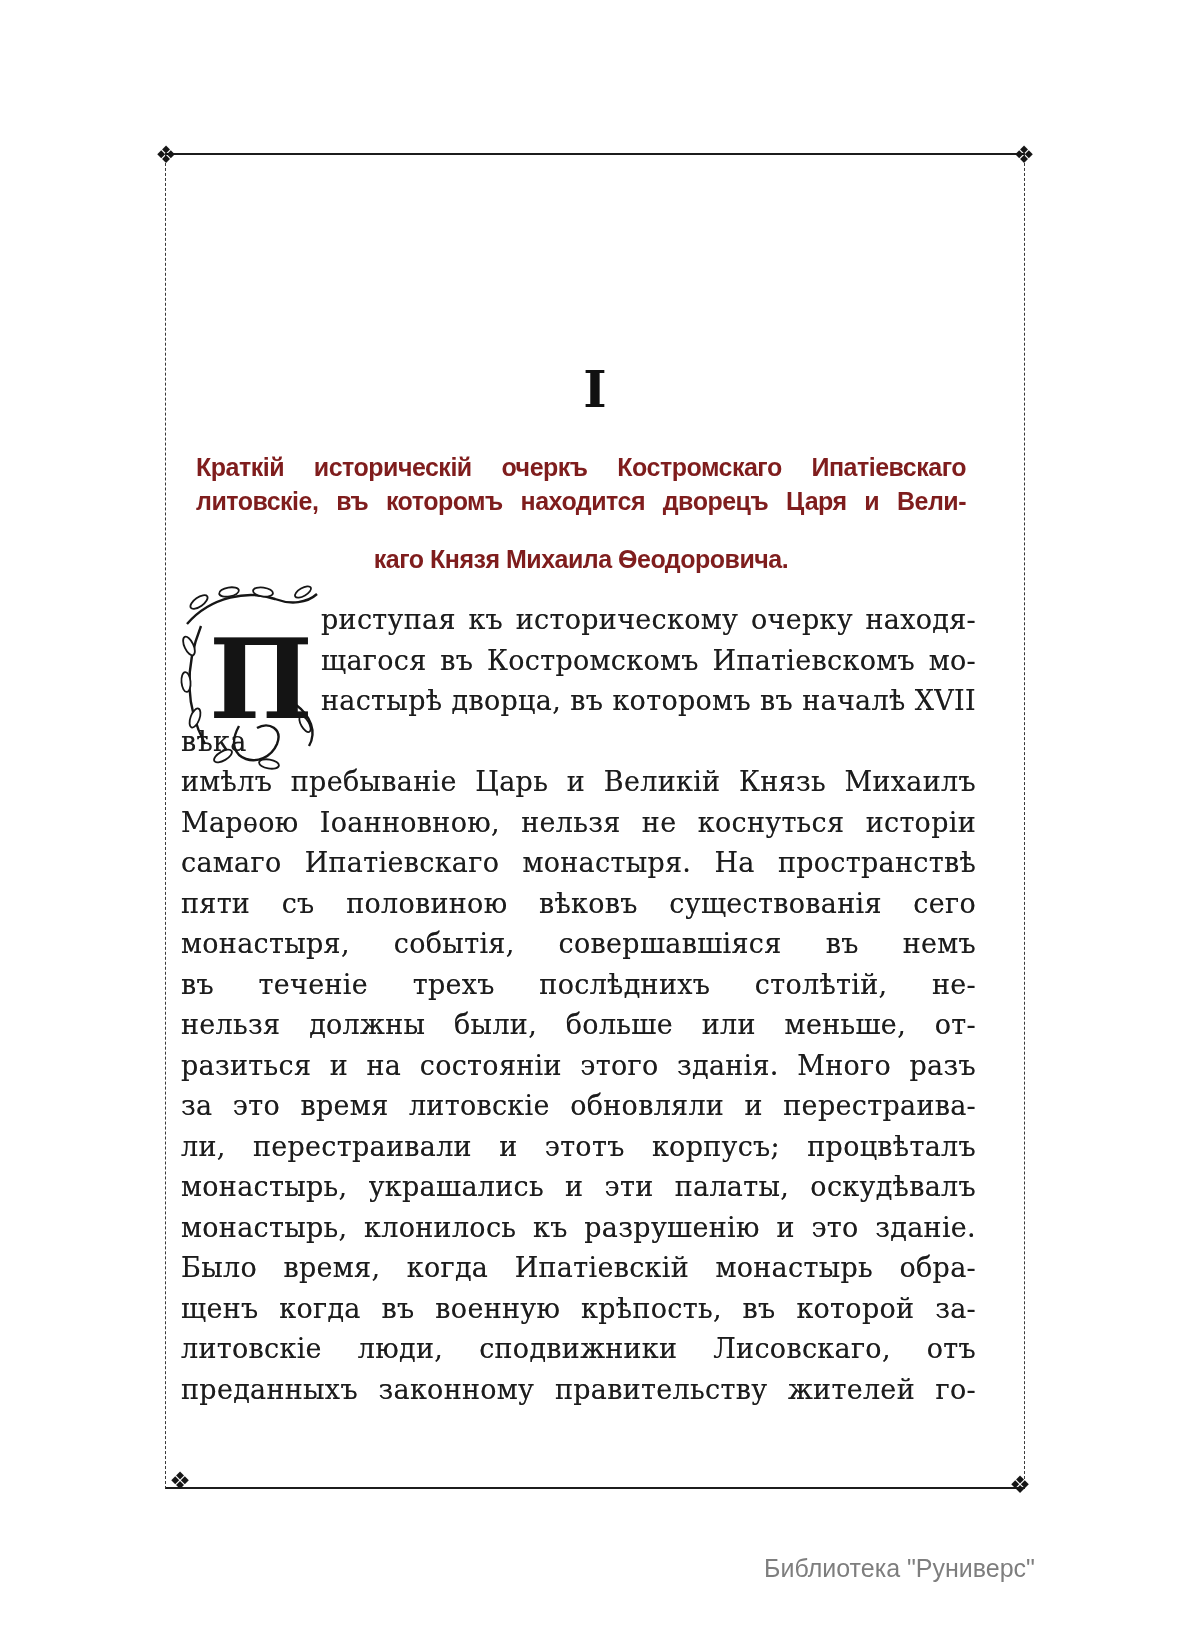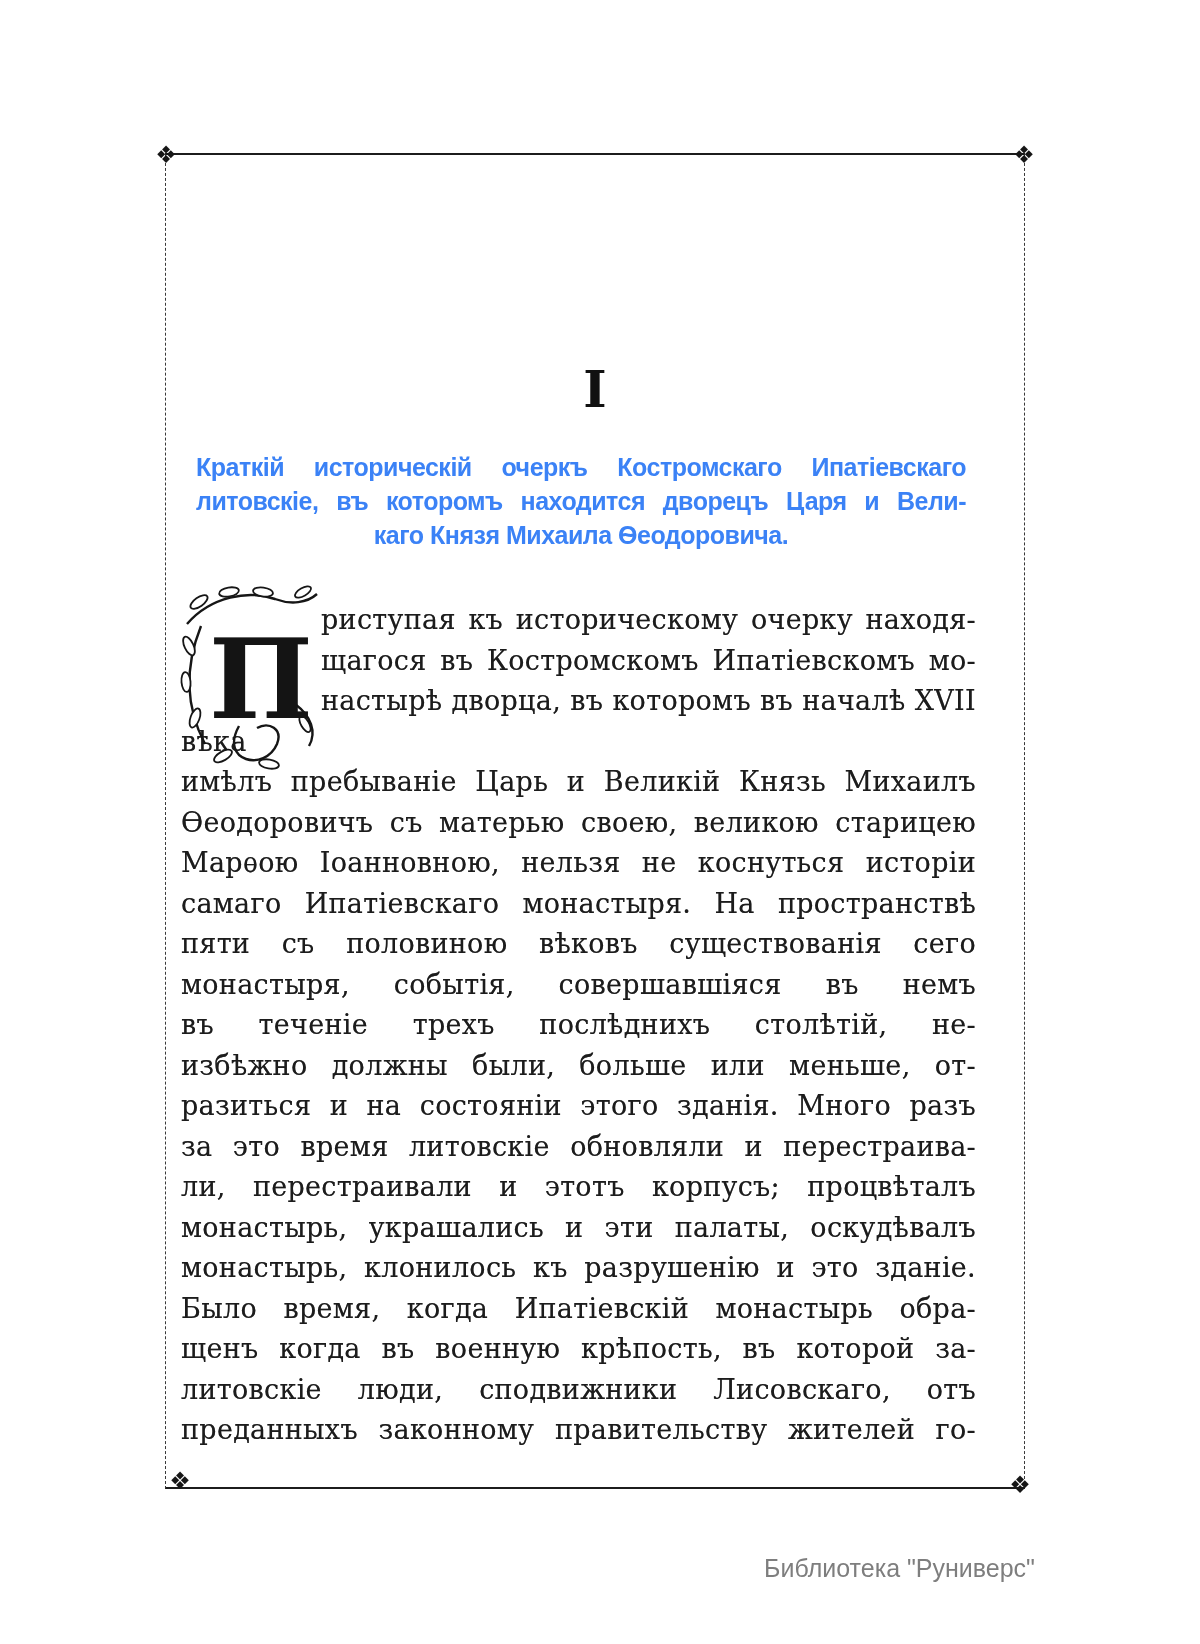--- a/index.html
+++ b/index.html
@@ -12,23 +12,23 @@
   .corner{position:absolute;font-family:"DejaVu Sans",sans-serif;font-size:24px;line-height:1;
           color:#161616;transform:translate(-50%,-50%);}
   .corner.tl{left:0;top:0;} .corner.tr{left:858px;top:0;}
   .corner.bl{left:14px;top:1326px;} .corner.br{left:854px;top:1330px;}
   
   .chapter{position:absolute;left:0;top:210px;width:858px;text-align:center;
            font-size:50px;font-weight:bold;line-height:1;color:#111;}
   
   .heading{position:absolute;left:30px;top:295px;width:770px;
            font-family:"Liberation Sans","DejaVu Sans",sans-serif;font-weight:700;
-           font-size:25px;line-height:34px;letter-spacing:-0.5px;color:#3b82f6;}
+           font-size:25px;line-height:34px;letter-spacing:-0.5px;color:#7f1d1d;}
   .heading .hline{text-align:justify;text-align-last:justify;white-space:normal;}
-  .heading .hline:last-child{text-align-last:center;}
+  .heading .hline:last-child{text-align-last:center;margin-top:24px;}
   
   .paragraph{position:absolute;left:15px;top:445px;width:795px;
              font-size:27px;line-height:40.5px;letter-spacing:0.3px;color:#1c1c1c;
              text-shadow:0 0 0.4px rgba(20,20,20,.55);}
   .dropcap{float:left;width:140px;height:84px;position:relative;}
   .dropcap svg{position:absolute;left:-4px;top:-16px;overflow:visible;}
   .bodyline{text-align:justify;text-align-last:justify;}
   
   .watermark{position:absolute;right:165px;top:1554px;
              font-family:"Liberation Sans","DejaVu Sans",sans-serif;
@@ -78,27 +78,26 @@
           </g>
           <text x="32" y="134" font-family="'DejaVu Serif',serif" font-size="110" font-weight="bold" fill="#141414">П</text>
         </svg>
       </div>
       <div class="lines">
 
       <div class="bodyline">риступая къ историческому очерку находя-</div>
           <div class="bodyline">щагося въ Костромскомъ Ипатіевскомъ мо-</div>
           <div class="bodyline">настырѣ дворца, въ которомъ въ началѣ XVII вѣка</div>
           <div class="bodyline">имѣлъ пребываніе Царь и Великій Князь Михаилъ</div>
-          <div class="bodyline">Ѳеодоровичъ съ матерью своею, великою старицею</div>
           <div class="bodyline">Марѳою Іоанновною, нельзя не коснуться исторіи</div>
           <div class="bodyline">самаго Ипатіевскаго монастыря. На пространствѣ</div>
           <div class="bodyline">пяти съ половиною вѣковъ существованія сего</div>
           <div class="bodyline">монастыря, событія, совершавшіяся въ немъ</div>
           <div class="bodyline">въ теченіе трехъ послѣднихъ столѣтій, не-</div>
-          <div class="bodyline">избѣжно должны были, больше или меньше, от-</div>
+          <div class="bodyline">нельзя должны были, больше или меньше, от-</div>
           <div class="bodyline">разиться и на состояніи этого зданія. Много разъ</div>
           <div class="bodyline">за это время литовскіе обновляли и перестраива-</div>
           <div class="bodyline">ли, перестраивали и этотъ корпусъ; процвѣталъ</div>
           <div class="bodyline">монастырь, украшались и эти палаты, оскудѣвалъ</div>
           <div class="bodyline">монастырь, клонилось къ разрушенію и это зданіе.</div>
           <div class="bodyline">Было время, когда Ипатіевскій монастырь обра-</div>
           <div class="bodyline">щенъ когда въ военную крѣпость, въ которой за-</div>
           <div class="bodyline">литовскіе люди, сподвижники Лисовскаго, отъ</div>
           <div class="bodyline">преданныхъ законному правительству жителей го-</div>
         </div>

